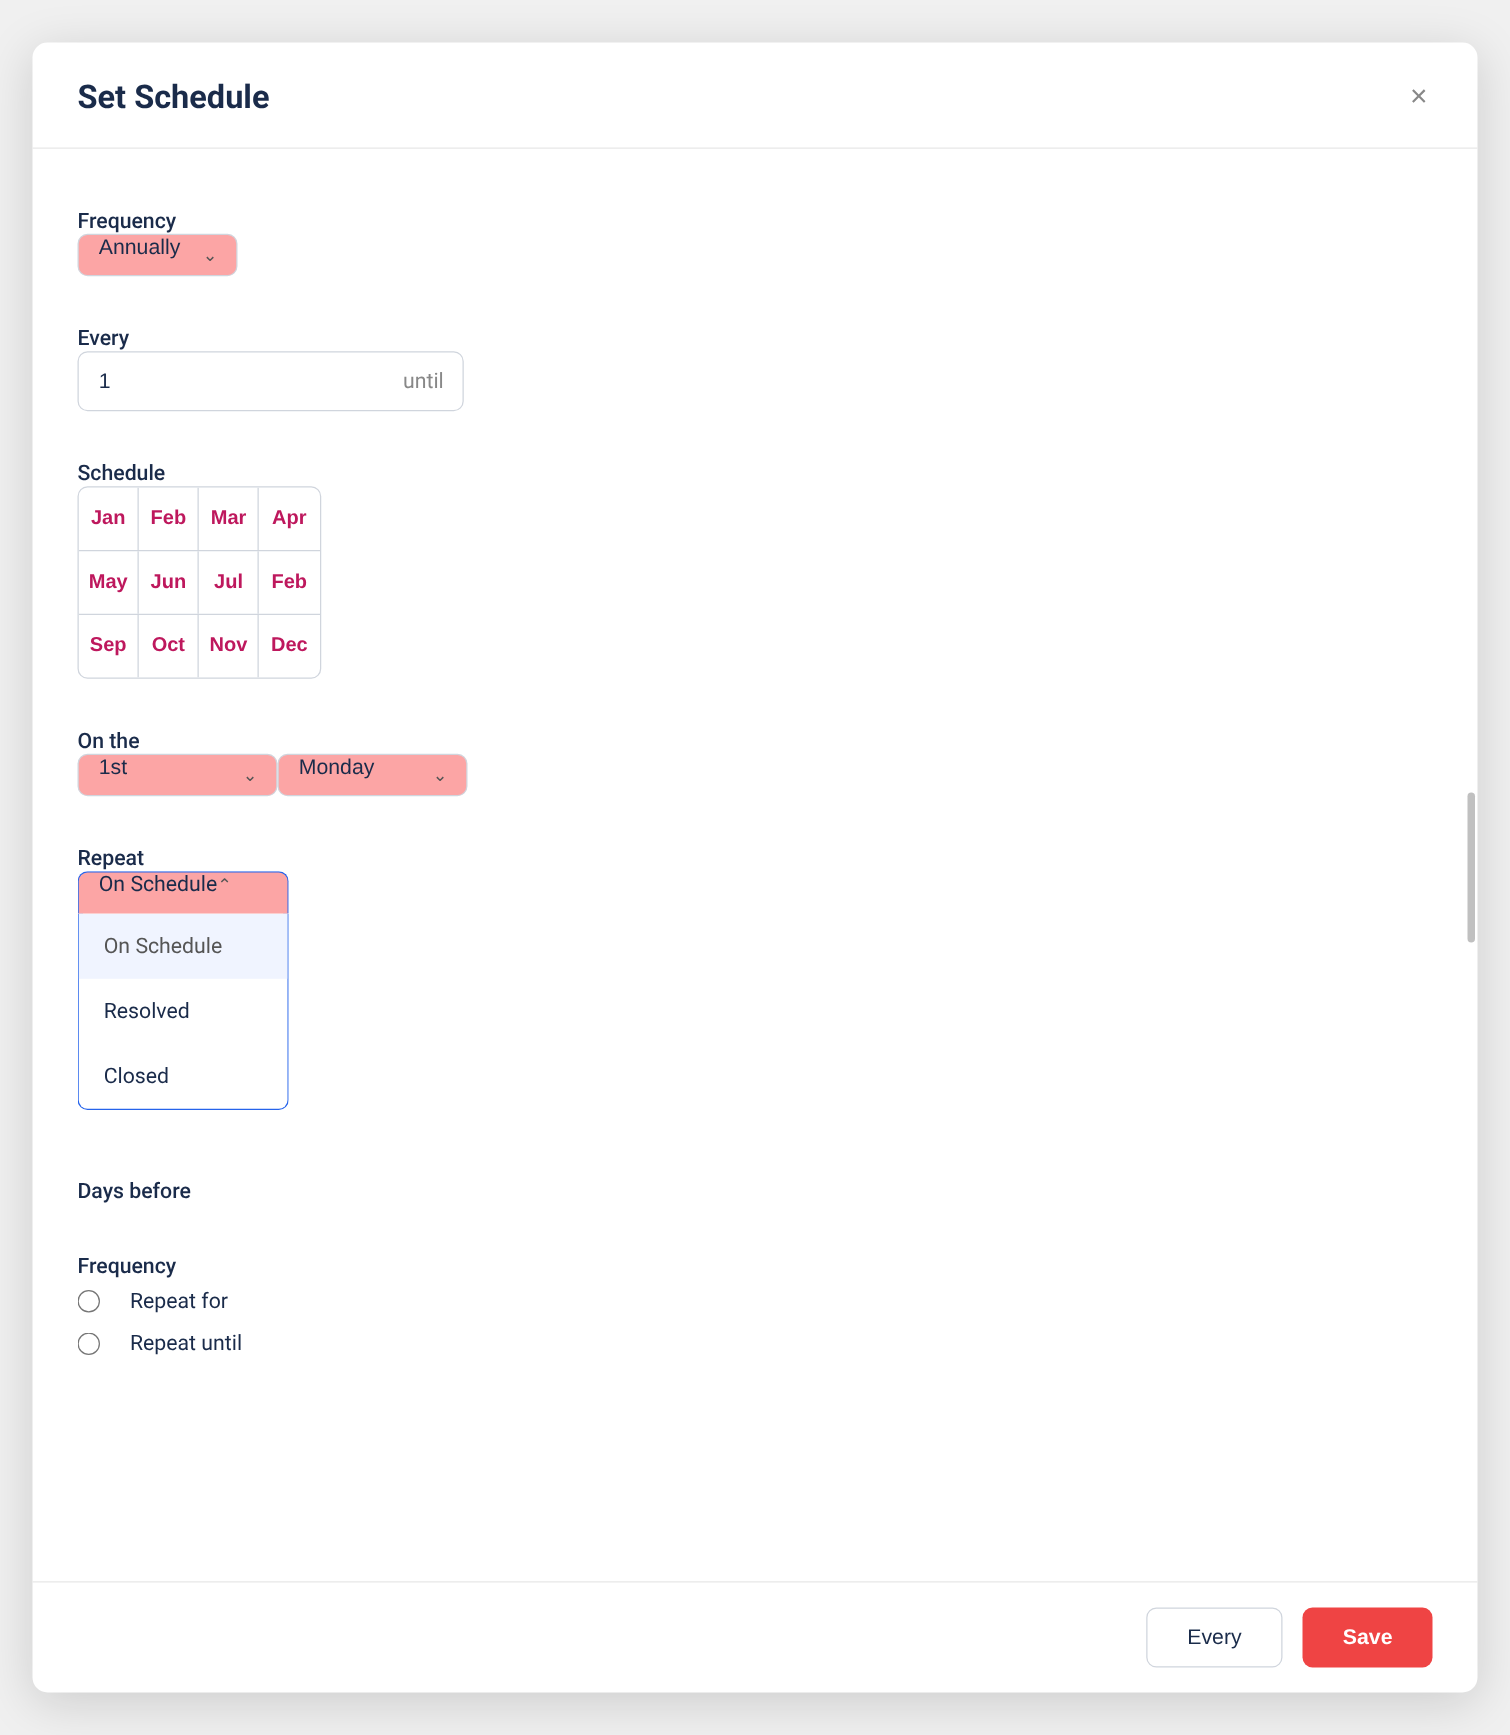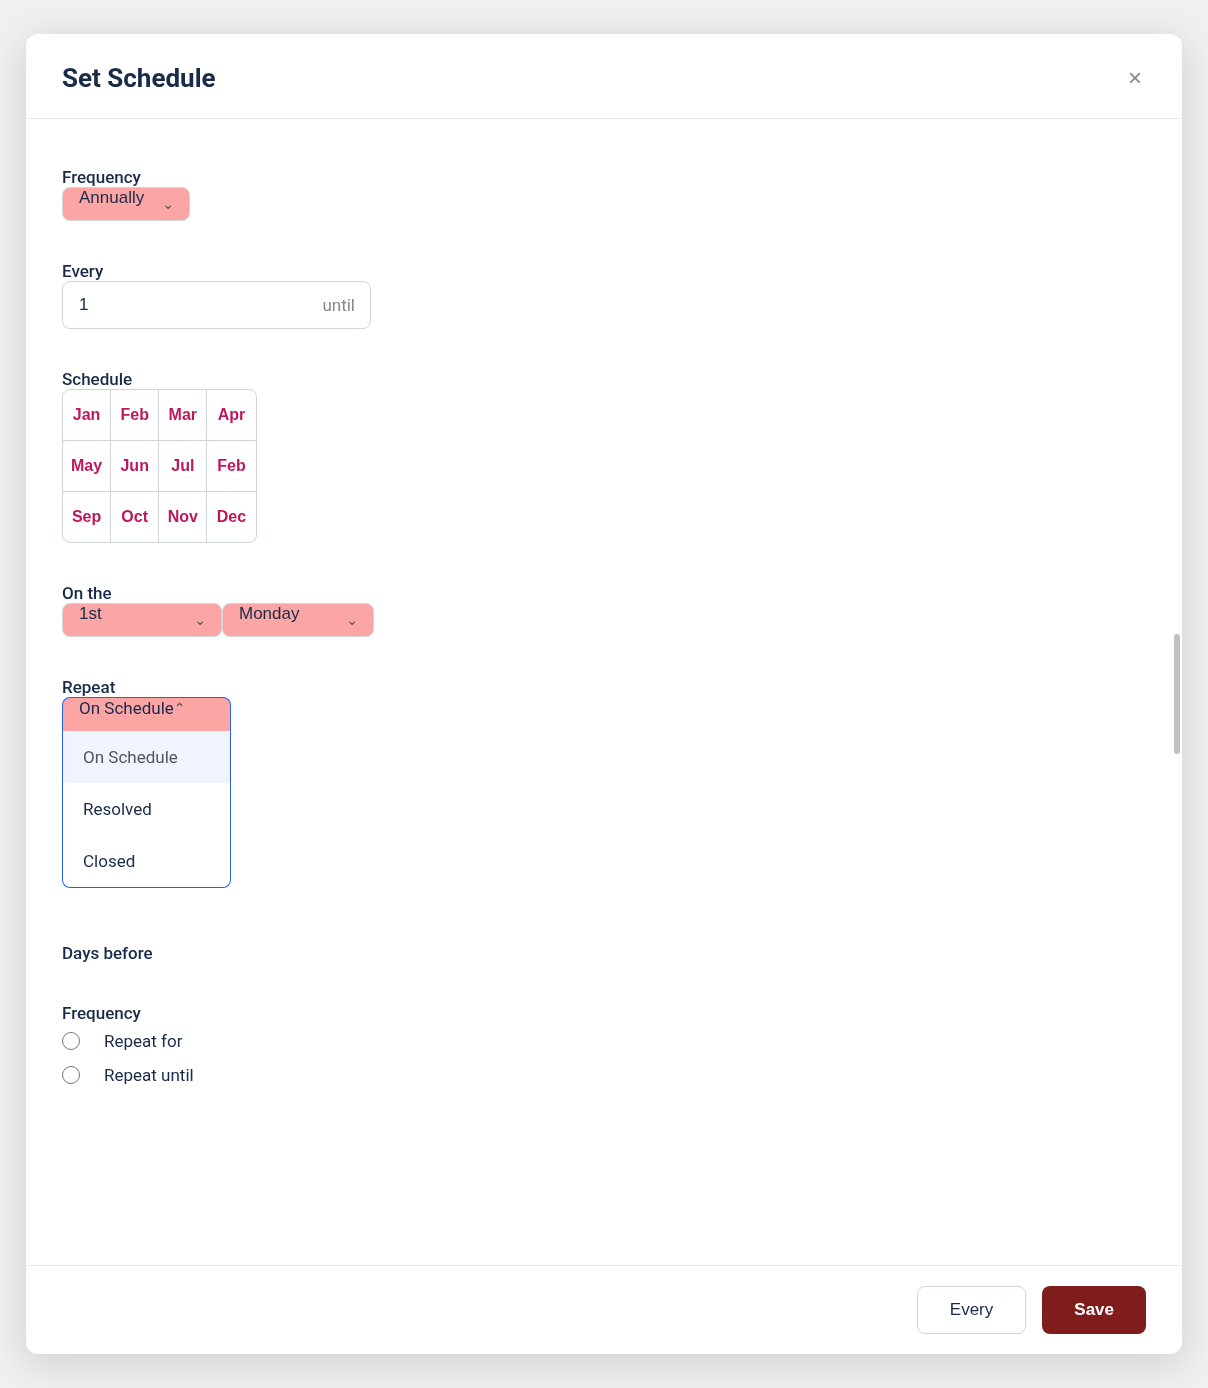--- a/index.html
+++ b/index.html
@@ -219,21 +219,21 @@
       background: #fff;
       color: #1a2b4a;
       cursor: pointer;
       font-weight: 500;
     }
     .btn-save {
       padding: 13px 32px;
       font-size: 17px;
       border: none;
       border-radius: 8px;
-      background: #7f1d1d;
+      background: #ef4444;
       color: #fff;
       cursor: pointer;
       font-weight: 600;
     }
     
     .scroll-indicator {
       position: absolute;
       right: 0;
       top: 50%;
       transform: translateY(-50%);

